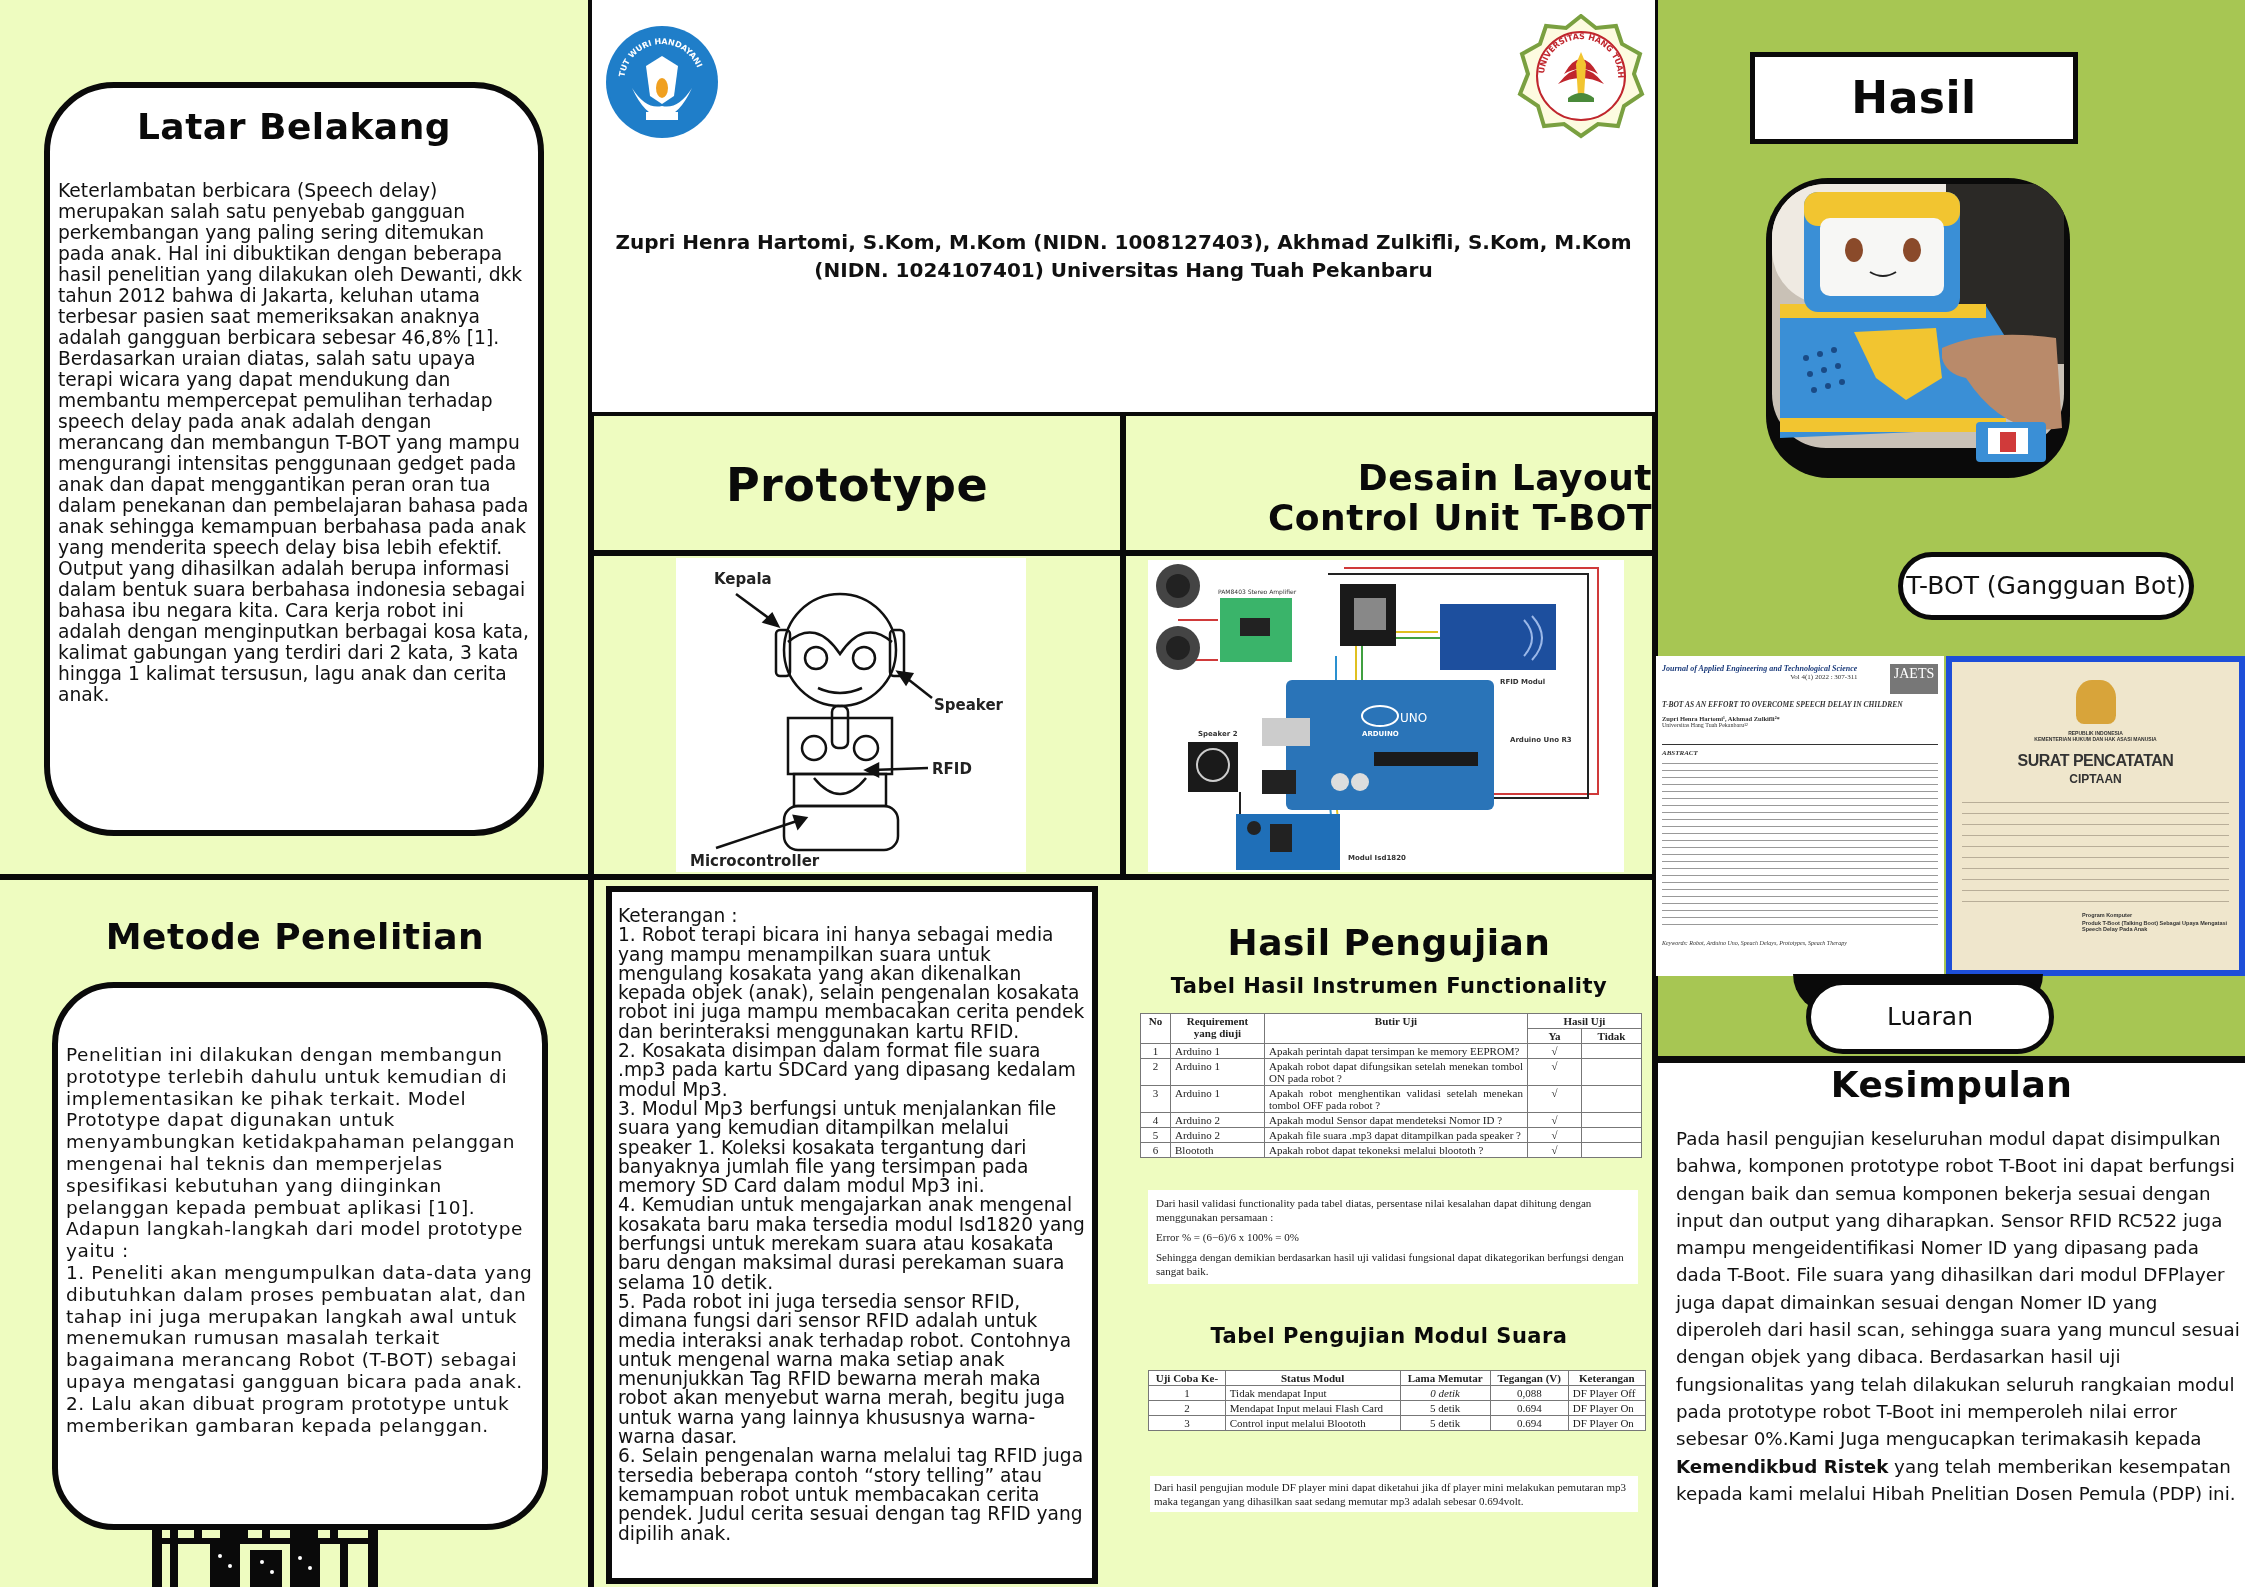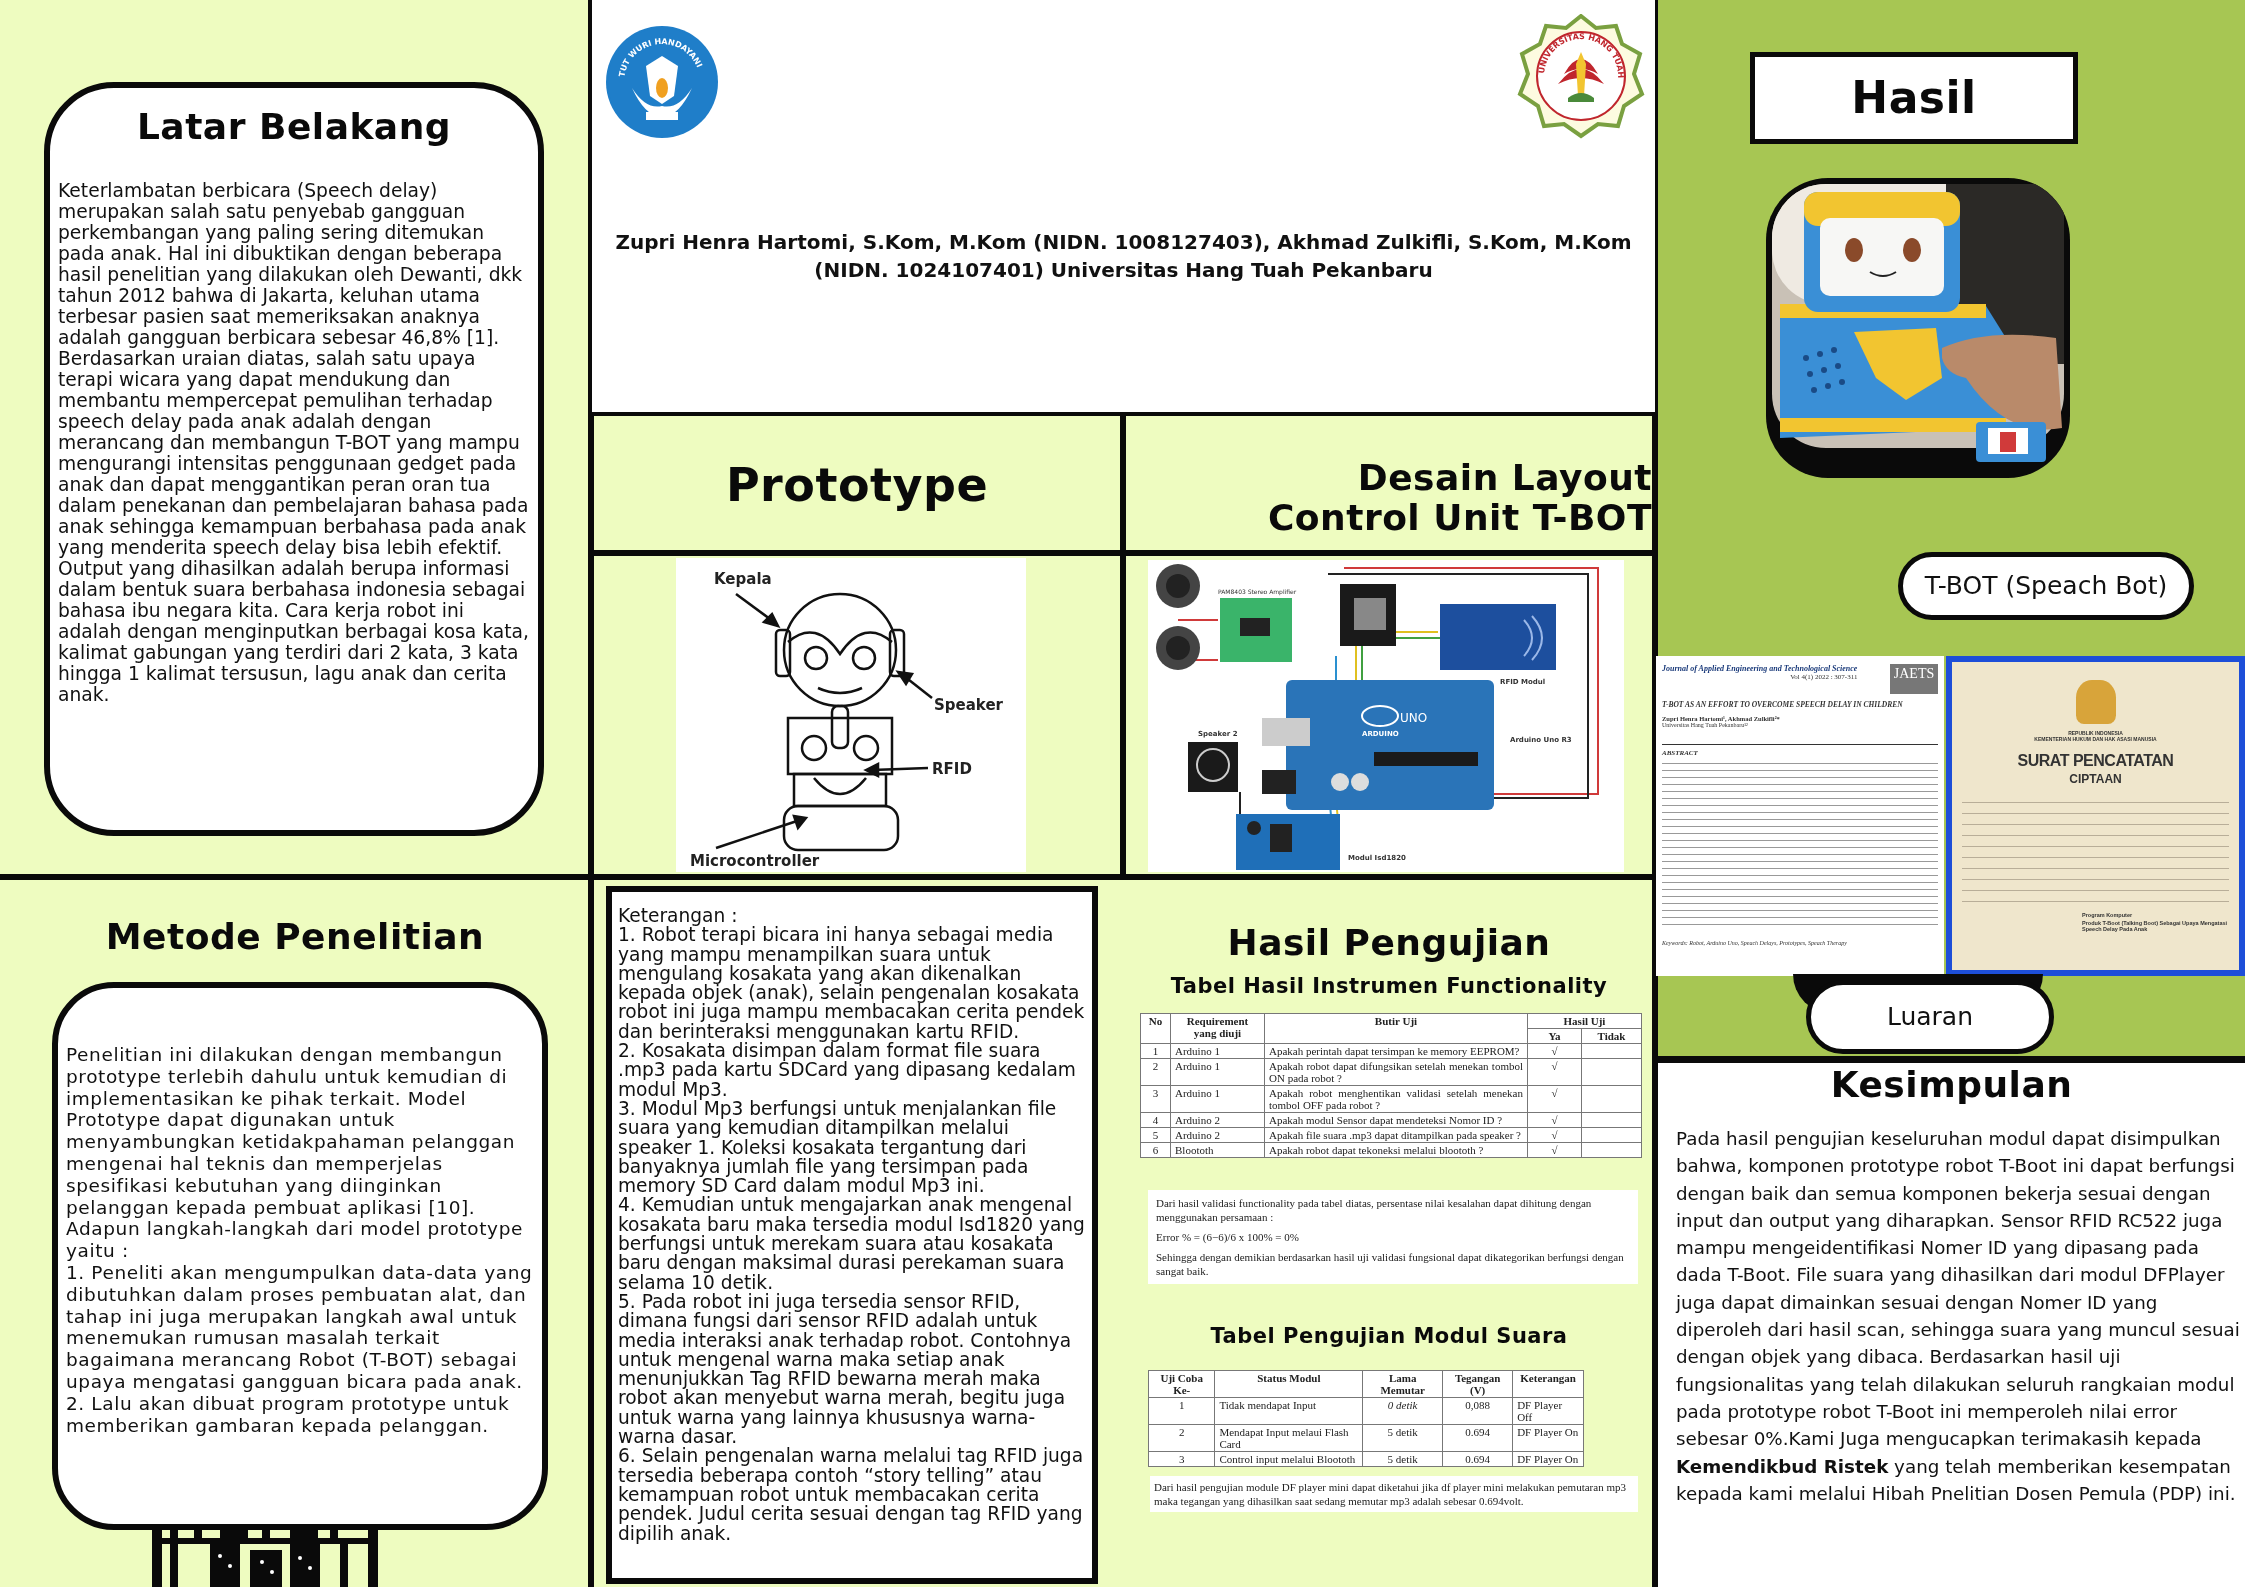--- a/index.html
+++ b/index.html
@@ -292,21 +292,21 @@
     </table>
   </div>
   <div class="abs serif-note" style="left:1148px; top:1190px; width:490px;">
     <p>Dari hasil validasi functionality pada tabel diatas, persentase nilai kesalahan dapat dihitung dengan menggunakan persamaan :</p>
     <p style="text-align:left; margin:6px 0;">Error % = (6−6)/6 x 100% = 0%</p>
     <p>Sehingga dengan demikian berdasarkan hasil uji validasi fungsional dapat dikategorikan berfungsi dengan sangat baik.</p>
   </div>
 
   <h3 class="heading abs" style="left:1126px; width:526px; top:1324px; font-size:21px;">Tabel Pengujian Modul Suara</h3>
   <div class="abs" style="left:1148px; top:1370px; width:490px;">
-    <table class="doc" style="width:436px;">
+    <table class="doc" style="width:498px;">
       <thead>
           <tr id="t2-head">
             <th>Uji Coba Ke-</th>
             <th>Status Modul</th>
             <th>Lama Memutar</th>
             <th>Tegangan (V)</th>
             <th>Keterangan</th>
           </tr>
         </thead>
       <tbody id="t2-body">
@@ -375,21 +375,21 @@
       </g>
 
       <path d="M176 170 Q220 150 290 160 L296 250 Q240 260 200 200 Q180 196 176 180 Z" fill="#b98a6a"></path>
 
       <rect x="210" y="244" width="70" height="40" rx="4" fill="#3a8fd6"></rect>
       <rect x="222" y="250" width="40" height="26" fill="#fff"></rect>
       <rect x="234" y="254" width="16" height="20" fill="#d03a3a"></rect>
     </svg>
   </div>
   <div class="pill" style="left:1898px; top:552px; width:296px; height:68px;">
-    <span style="font-size:25px; line-height:58px;">T-BOT (Speach Bot)</span>
+    <span style="font-size:25px; line-height:58px;">T-BOT (Gangguan Bot)</span>
   </div>
 
   <div class="abs" style="left:1656px; top:656px; width:288px; height:320px; background:#fff; padding:8px 6px; font-family:'Liberation Serif', serif; color:#333; overflow:hidden;">
     <div style="display:flex; justify-content:space-between;">
       <div>
         <div style="font-size:8px; font-style:italic; font-weight:700; color:#1a3a7a;">Journal of Applied Engineering and Technological Science</div>
         <div style="font-size:7px; text-align:right;">Vol 4(1) 2022 : 307-311</div>
       </div>
       <div style="font-size:14px; background:#777; color:#fff; padding:2px 3px; width:48px; height:30px; text-align:center;">JAETS</div>
     </div>

